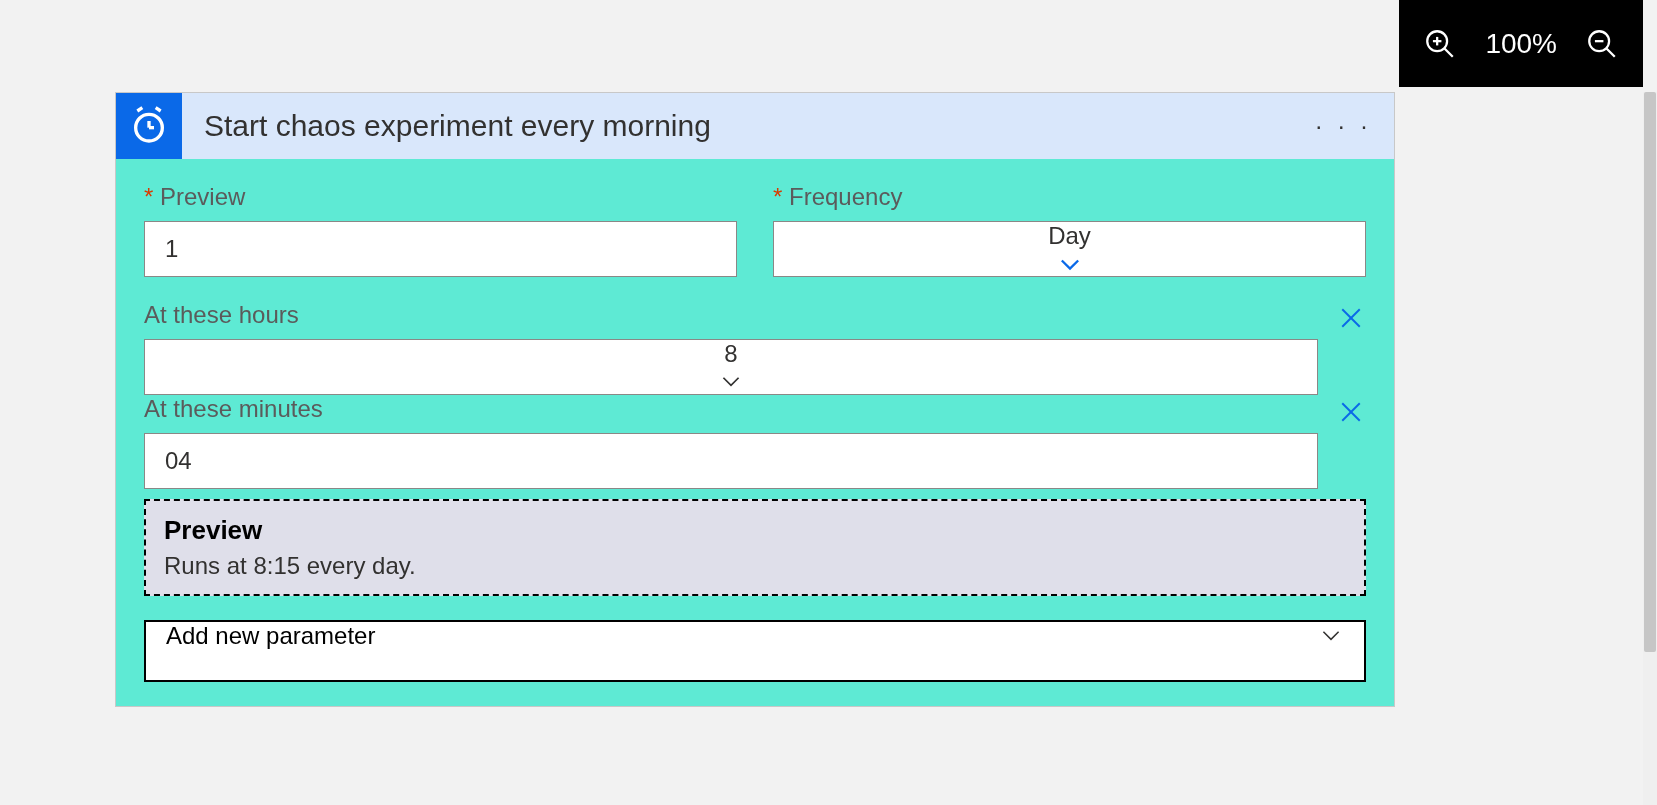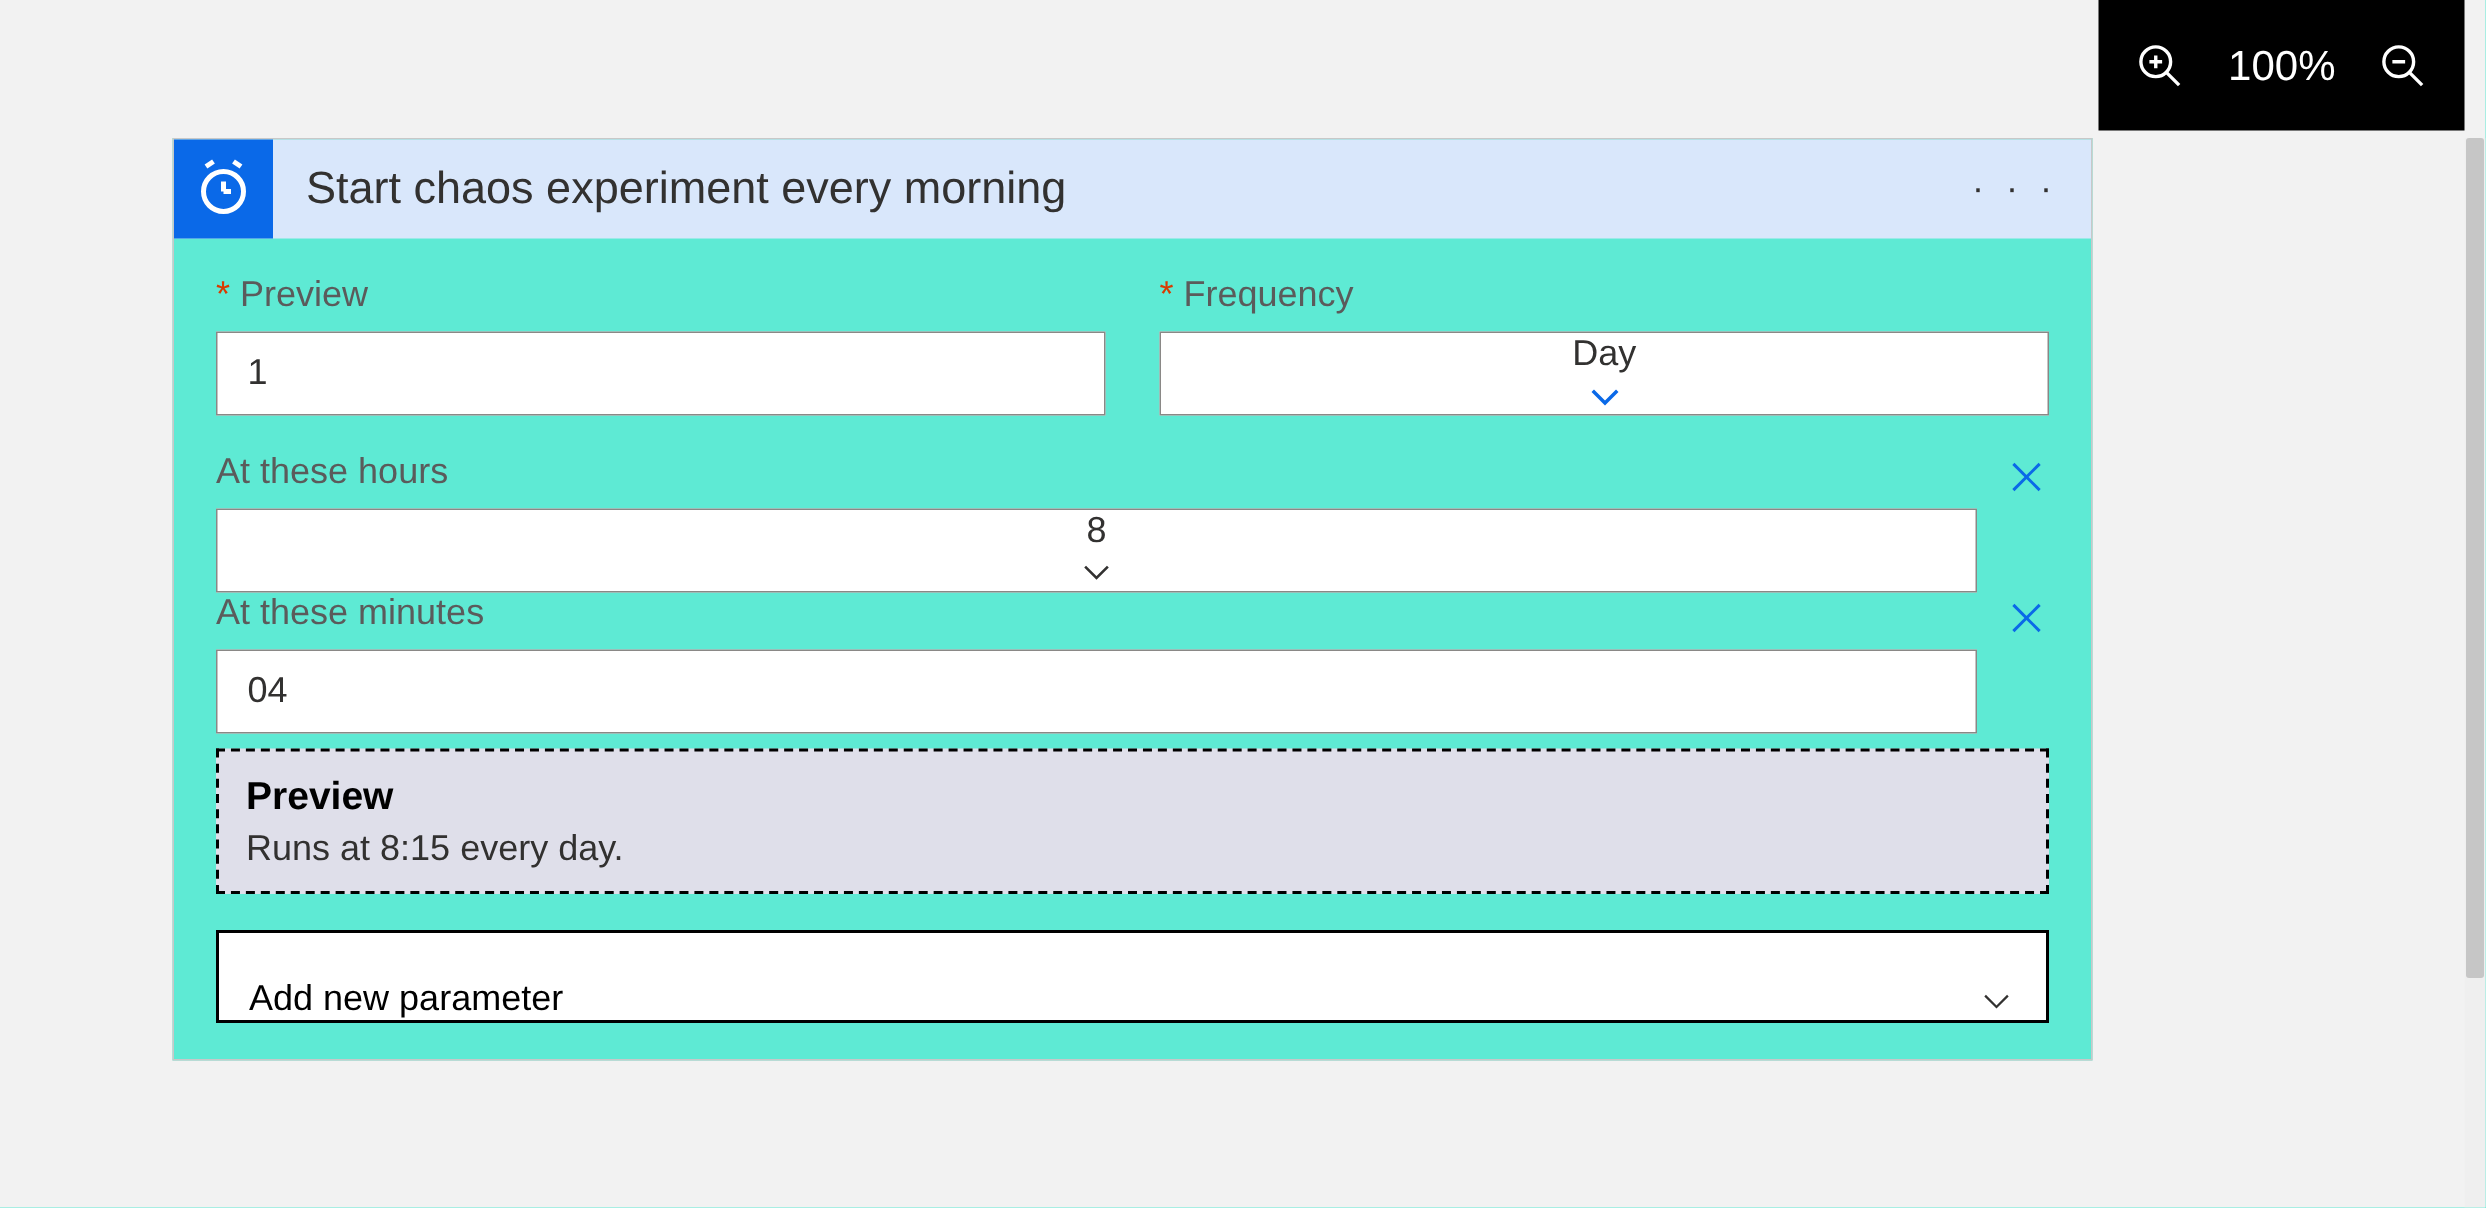--- a/index.html
+++ b/index.html
@@ -154,21 +154,21 @@
     margin-bottom: 6px;
   }
   .preview-text {
     font-size: 24px;
     color: #323130;
   }
   .add-param {
     height: 62px;
     border: 2px solid #000;
     display: flex;
-    align-items: flex-end;
+    align-items: flex-start;
     justify-content: space-between;
     padding: 0 20px;
     font-size: 24px;
     cursor: pointer;
     background: #fff;
     margin-top: 24px;
   }
 </style>
 </head>
 <body>

